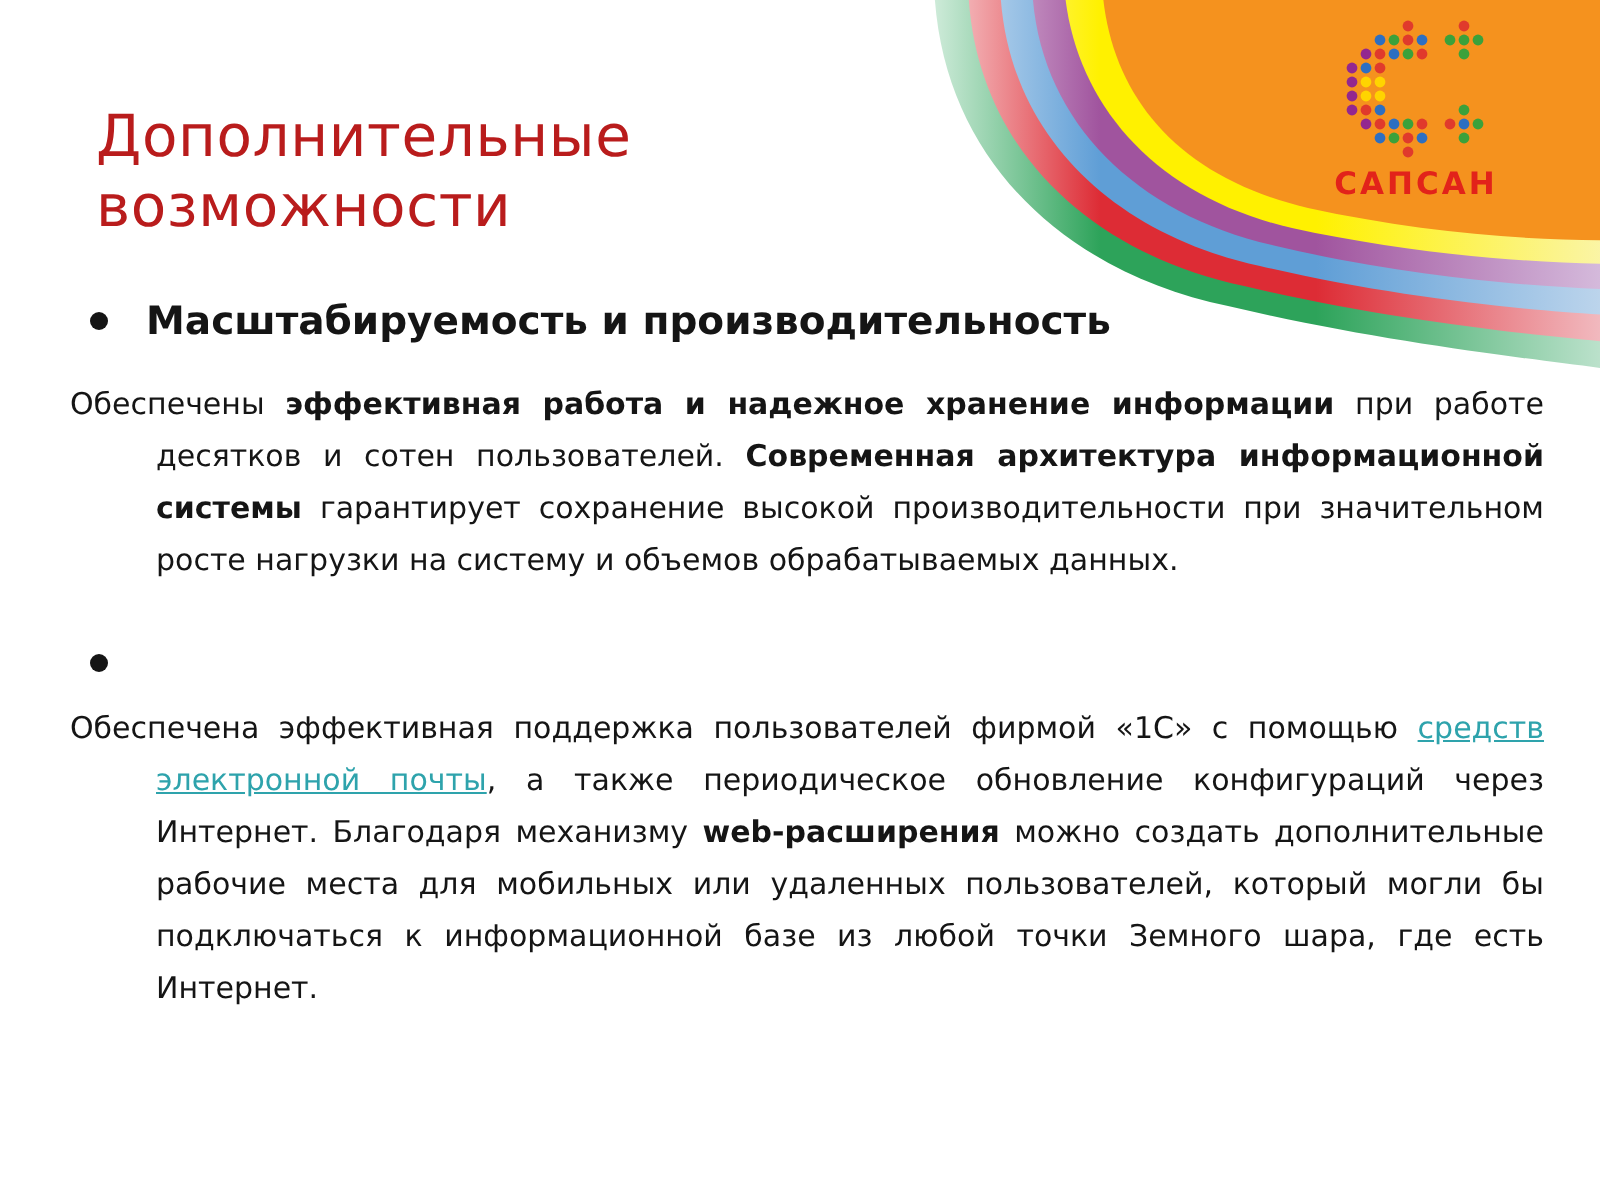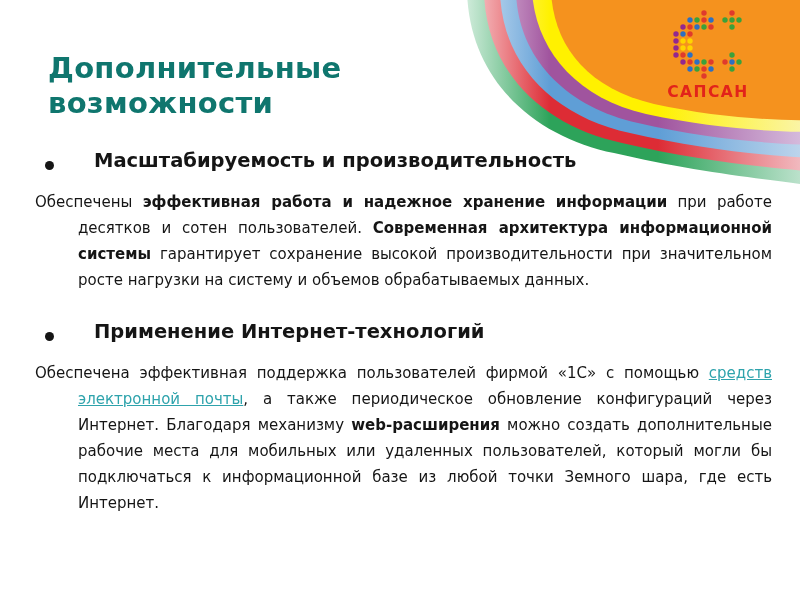--- a/index.html
+++ b/index.html
@@ -4,27 +4,27 @@
 <style>
   html,body{margin:0;padding:0;}
   body{
     width:800px;height:600px;position:relative;overflow:hidden;
     background:#ffffff;color:#151515;
     font-family:"DejaVu Sans","Liberation Sans",sans-serif;
   }
   .deco{position:absolute;top:-10px;right:0;width:345px;height:232px;pointer-events:none;}
   .title{
     position:absolute;left:48px;top:32px;
-    font-size:29px;line-height:35px;font-weight:bold;
-    color:#0f766e;white-space:pre-line;letter-spacing:.3px;
+    font-size:29px;line-height:35px;font-weight:normal;
+    color:#b91c1c;white-space:pre-line;letter-spacing:.3px;
   }
   .content{position:absolute;left:35px;top:147px;width:737px;}
   .section + .section{margin-top:25px;}
   .heading{
-    display:flex;align-items:center;gap:40px;
+    display:flex;align-items:flex-start;gap:19px;
     padding-left:10px;margin-bottom:7px;
     font-weight:bold;font-size:19.5px;line-height:27px;
   }
   .bullet-dot{
     flex:0 0 auto;width:9px;height:9px;border-radius:50%;
     background:#151515;margin-top:9px;
   }
   .body-text{
     font-size:15px;line-height:26px;
     text-align:justify;padding-left:43px;text-indent:-43px;
@@ -136,18 +136,17 @@
     <div class="heading">
       <span class="bullet-dot"></span>
       <span>Масштабируемость и производительность</span>
     </div>
     <p class="body-text"><span>Обеспечены </span><span class="b">эффективная работа и надежное хранение информации</span><span> при работе десятков и сотен пользователей. </span><span class="b">Современная архитектура информационной системы</span><span> гарантирует сохранение высокой производительности при значительном росте нагрузки на систему и объемов обрабатываемых данных.</span></p>
   </div>
 
   <div class="section">
     <div class="heading">
       <span class="bullet-dot"></span>
-      <span>Применение Интернет-технологий</span>
     </div>
     <p class="body-text"><span>Обеспечена эффективная поддержка пользователей фирмой «1С» с помощью </span><a class="link" href="#">средств электронной почты</a><span>, а также периодическое обновление конфигураций через Интернет. Благодаря механизму </span><span class="b">web-расширения</span><span> можно создать дополнительные рабочие места для мобильных или удаленных пользователей, который могли бы подключаться к информационной базе из любой точки Земного шара, где есть Интернет.</span></p>
   </div>
 
 </div>
 
 </body></html>

